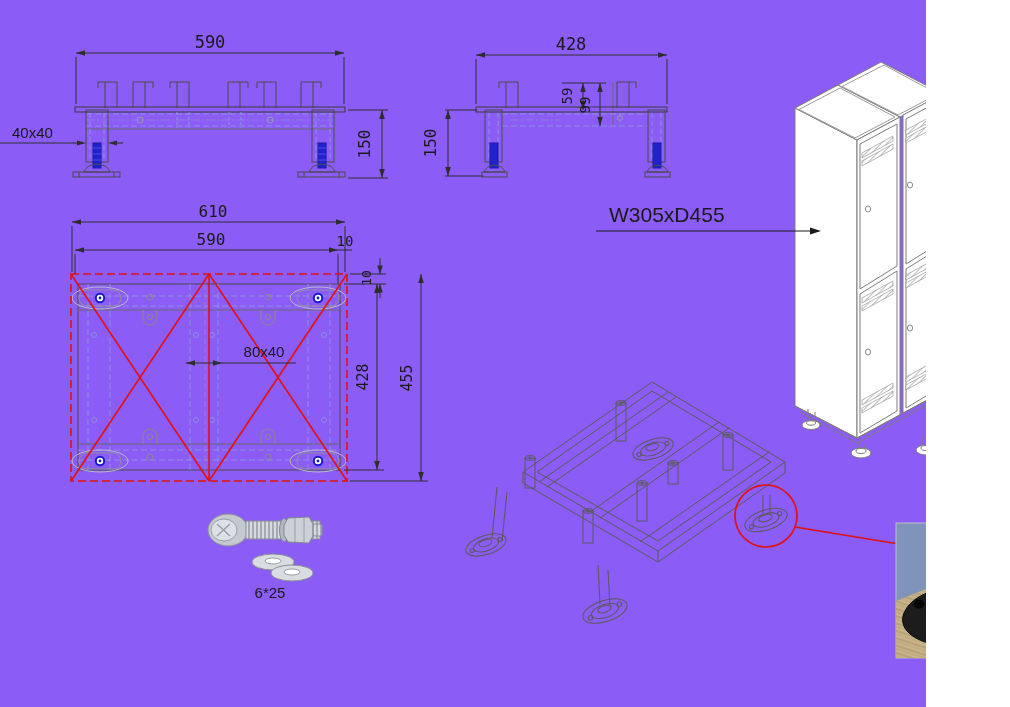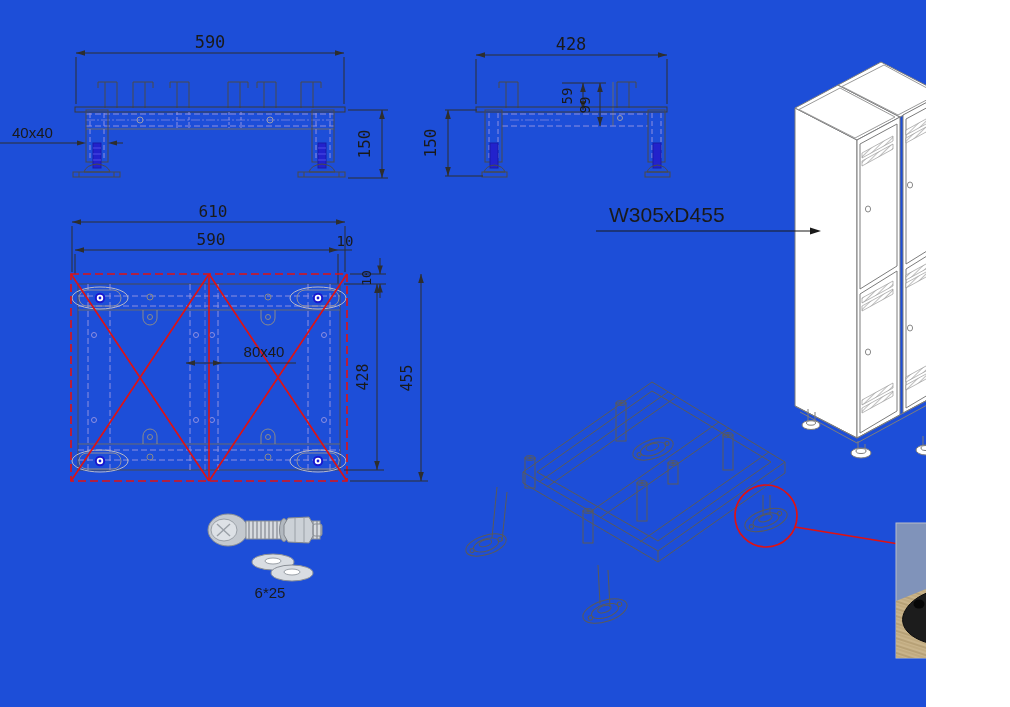--- a/index.html
+++ b/index.html
@@ -1,16 +1,16 @@
 <!DOCTYPE html>
 <html><head>
 <meta charset="utf-8">
 <style>
   html,body{margin:0;padding:0;background:#fff;}
-  .canvas{position:relative;width:926px;height:707px;background:#1d4ed8;overflow:hidden;
+  .canvas{position:relative;width:926px;height:707px;background:#8b5cf6;overflow:hidden;
           font-family:"Liberation Sans",sans-serif;}
   svg{position:absolute;left:0;top:0;}
   text{fill:#1a1a1a;}
   .dimtxt{font-family:"DejaVu Sans Mono",monospace;}
   .lbltxt{font-family:"Liberation Sans",sans-serif;}
 </style>
 </head>
 <body>
 
 <div class="canvas">

